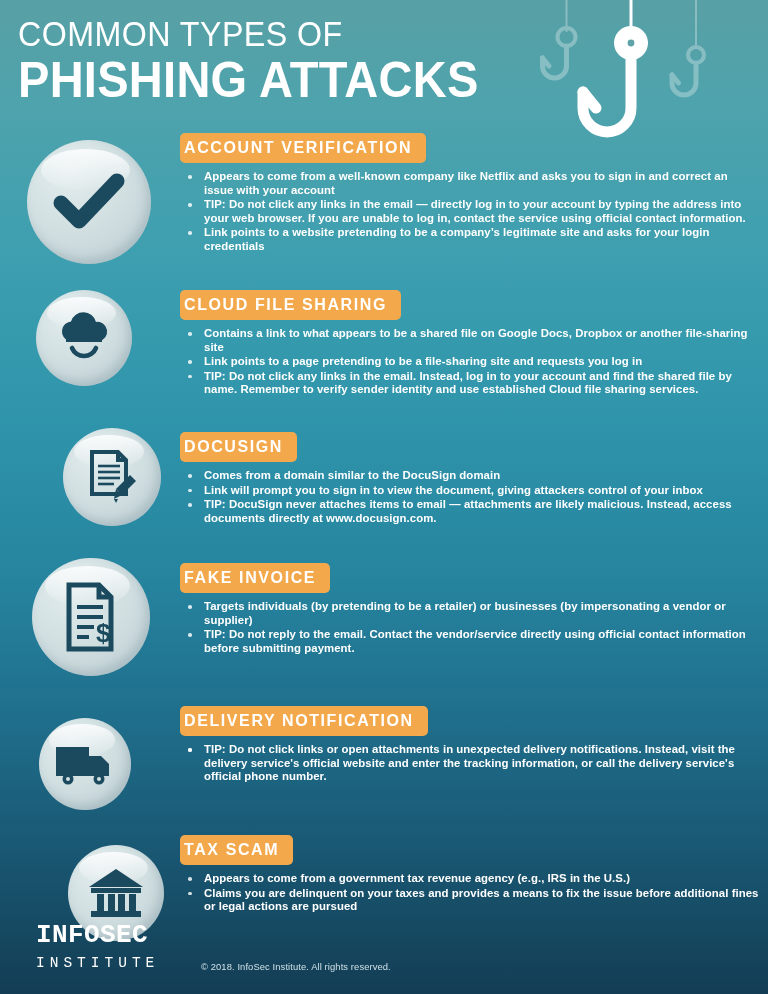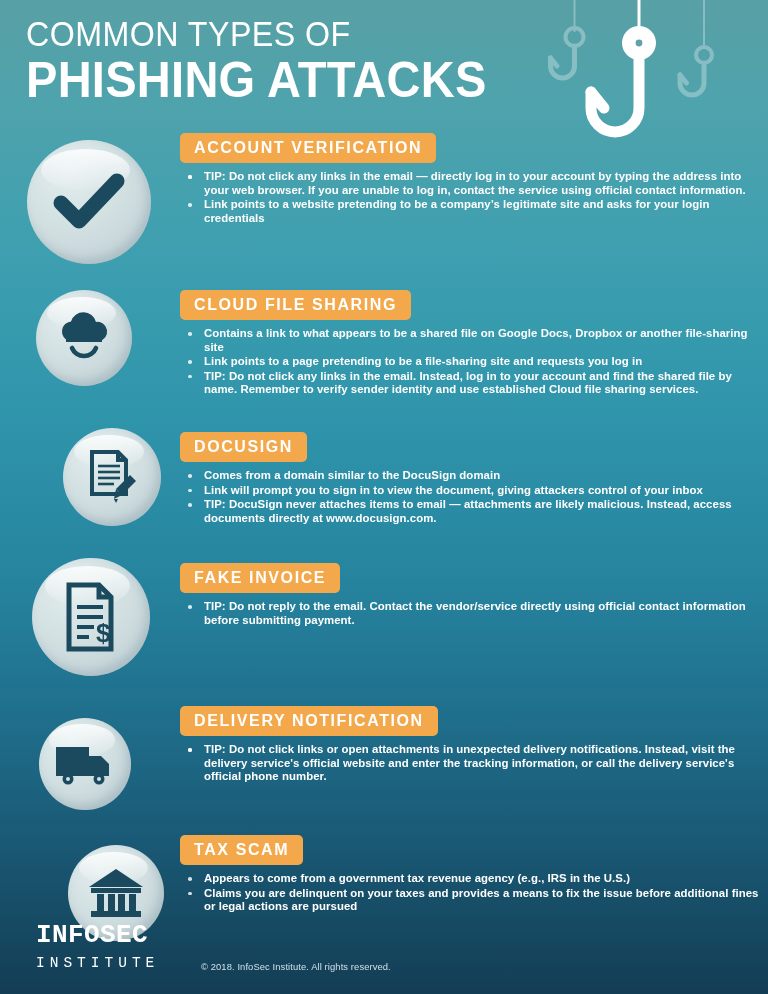--- a/index.html
+++ b/index.html
@@ -19,21 +19,21 @@
         #2f95ab 42%,
         #26849f 58%,
         #1f6f8c 72%,
         #1a5a76 84%,
         #164a63 93%,
         #133d54 100%);
     overflow:hidden;
   }
 
   
-  .header{ position:absolute; left:8px; top:0; width:727px; height:125px; }
+  .header{ position:absolute; left:0; top:0; width:727px; height:125px; }
   .title-wrap{ position:absolute; left:18px; top:14px; }
   .title-line1{
     font-size:35px; font-weight:400; color:#ffffff;
     letter-spacing:0.5px; line-height:40px;
     font-stretch:condensed;
     transform:scaleX(0.92); transform-origin:left center;
     white-space:nowrap;
   }
   .title-line2{
     font-size:50px; font-weight:bold; color:#ffffff;
@@ -63,21 +63,21 @@
 
   
   .section{ position:absolute; left:180px; width:580px; }
   .badge{
     display:inline-block;
     background:#f4a84c;
     color:#ffffff;
     font-weight:bold;
     font-size:16px;
     letter-spacing:1.6px;
-    padding:6px 14px 7px 14px;
+    padding:6px 14px 7px 4px;
     border-radius:5px;
     white-space:nowrap;
     line-height:17px;
   }
   .bullets{ margin-top:7px; list-style:none; }
   .bullets li{
     position:relative;
     padding-left:24px;
     color:#ffffff;
     font-size:11.4px;
@@ -219,21 +219,21 @@
         <rect x="33" y="30" width="7" height="17"></rect>
         <rect x="44" y="30" width="7" height="17"></rect>
       </g>
       <rect x="6" y="47" width="50" height="6" fill="#1b4a5e"></rect>
     </svg>
   </div>
 
   <div class="section" style="top:133px;">
     <div class="badge">ACCOUNT VERIFICATION</div>
     <ul class="bullets">
-      <li><span class="dot"></span></li>
+      <li><span class="dot"></span><span>Appears to come from a well-known company like Netflix and asks you to sign in and correct an issue with your account</span></li>
       <li><span class="dot"></span><span>TIP: Do not click any links in the email —  directly log in to your account by typing the address into your web browser. If you are unable to log in, contact the service using official contact information.</span></li>
       <li><span class="dot"></span><span>Link points to a website pretending to be a company’s legitimate site and asks for your login credentials</span></li>
     </ul>
   </div>
 
   <div class="section" style="top:290px;">
     <div class="badge">CLOUD FILE SHARING</div>
     <ul class="bullets">
       <li><span class="dot"></span><span>Contains a link to what appears to be a shared file on Google Docs, Dropbox or another file-sharing site</span></li>
       <li><span class="dot"></span><span>Link points to a page pretending to be a file-sharing site and requests you log in</span></li>
@@ -246,20 +246,21 @@
     <ul class="bullets">
       <li><span class="dot"></span><span>Comes from a domain similar to the DocuSign domain</span></li>
       <li><span class="dot"></span><span>Link will prompt you to sign in to view the document, giving attackers control of your inbox</span></li>
       <li><span class="dot"></span><span>TIP: DocuSign never attaches items to email —  attachments are likely malicious. Instead, access documents directly at www.docusign.com.</span></li>
     </ul>
   </div>
 
   <div class="section" style="top:563px;">
     <div class="badge">FAKE INVOICE</div>
     <ul class="bullets">
+      <li><span class="dot"></span><span>Targets individuals (by pretending to be a retailer) or businesses (by impersonating a vendor or supplier)</span></li>
       <li><span class="dot"></span><span>TIP: Do not reply to the email. Contact the vendor/service directly using official contact information before submitting payment.</span></li>
     </ul>
   </div>
 
   <div class="section" style="top:706px;">
     <div class="badge">DELIVERY NOTIFICATION</div>
     <ul class="bullets">
       <li><span class="dot"></span></li>
       <li><span class="dot"></span><span>TIP: Do not click links or open attachments in unexpected delivery notifications. Instead, visit the delivery service's official website and enter the tracking information, or call the delivery service's official phone number.</span></li>
     </ul>

